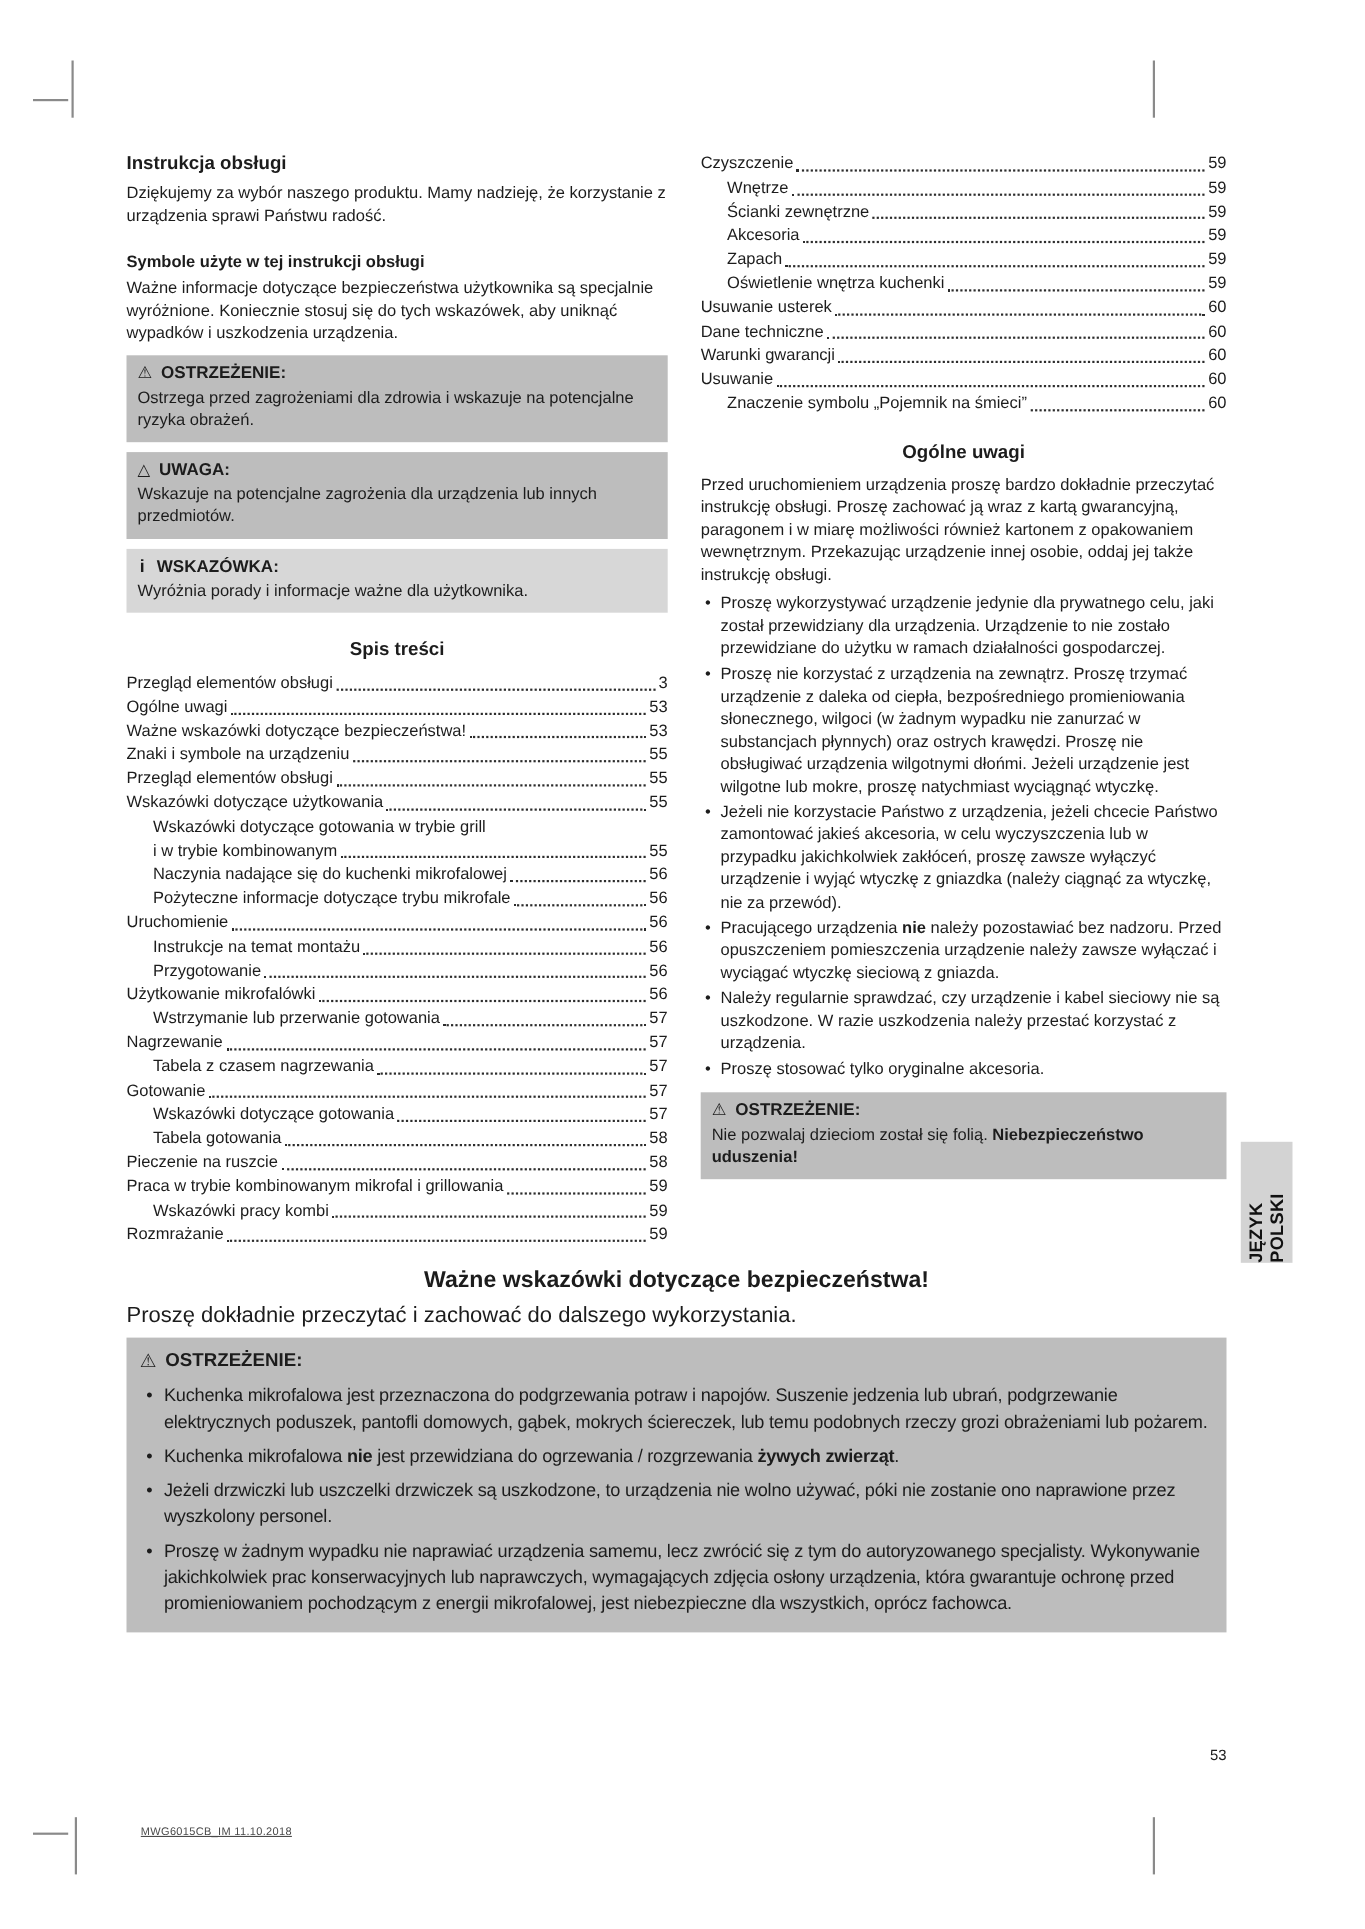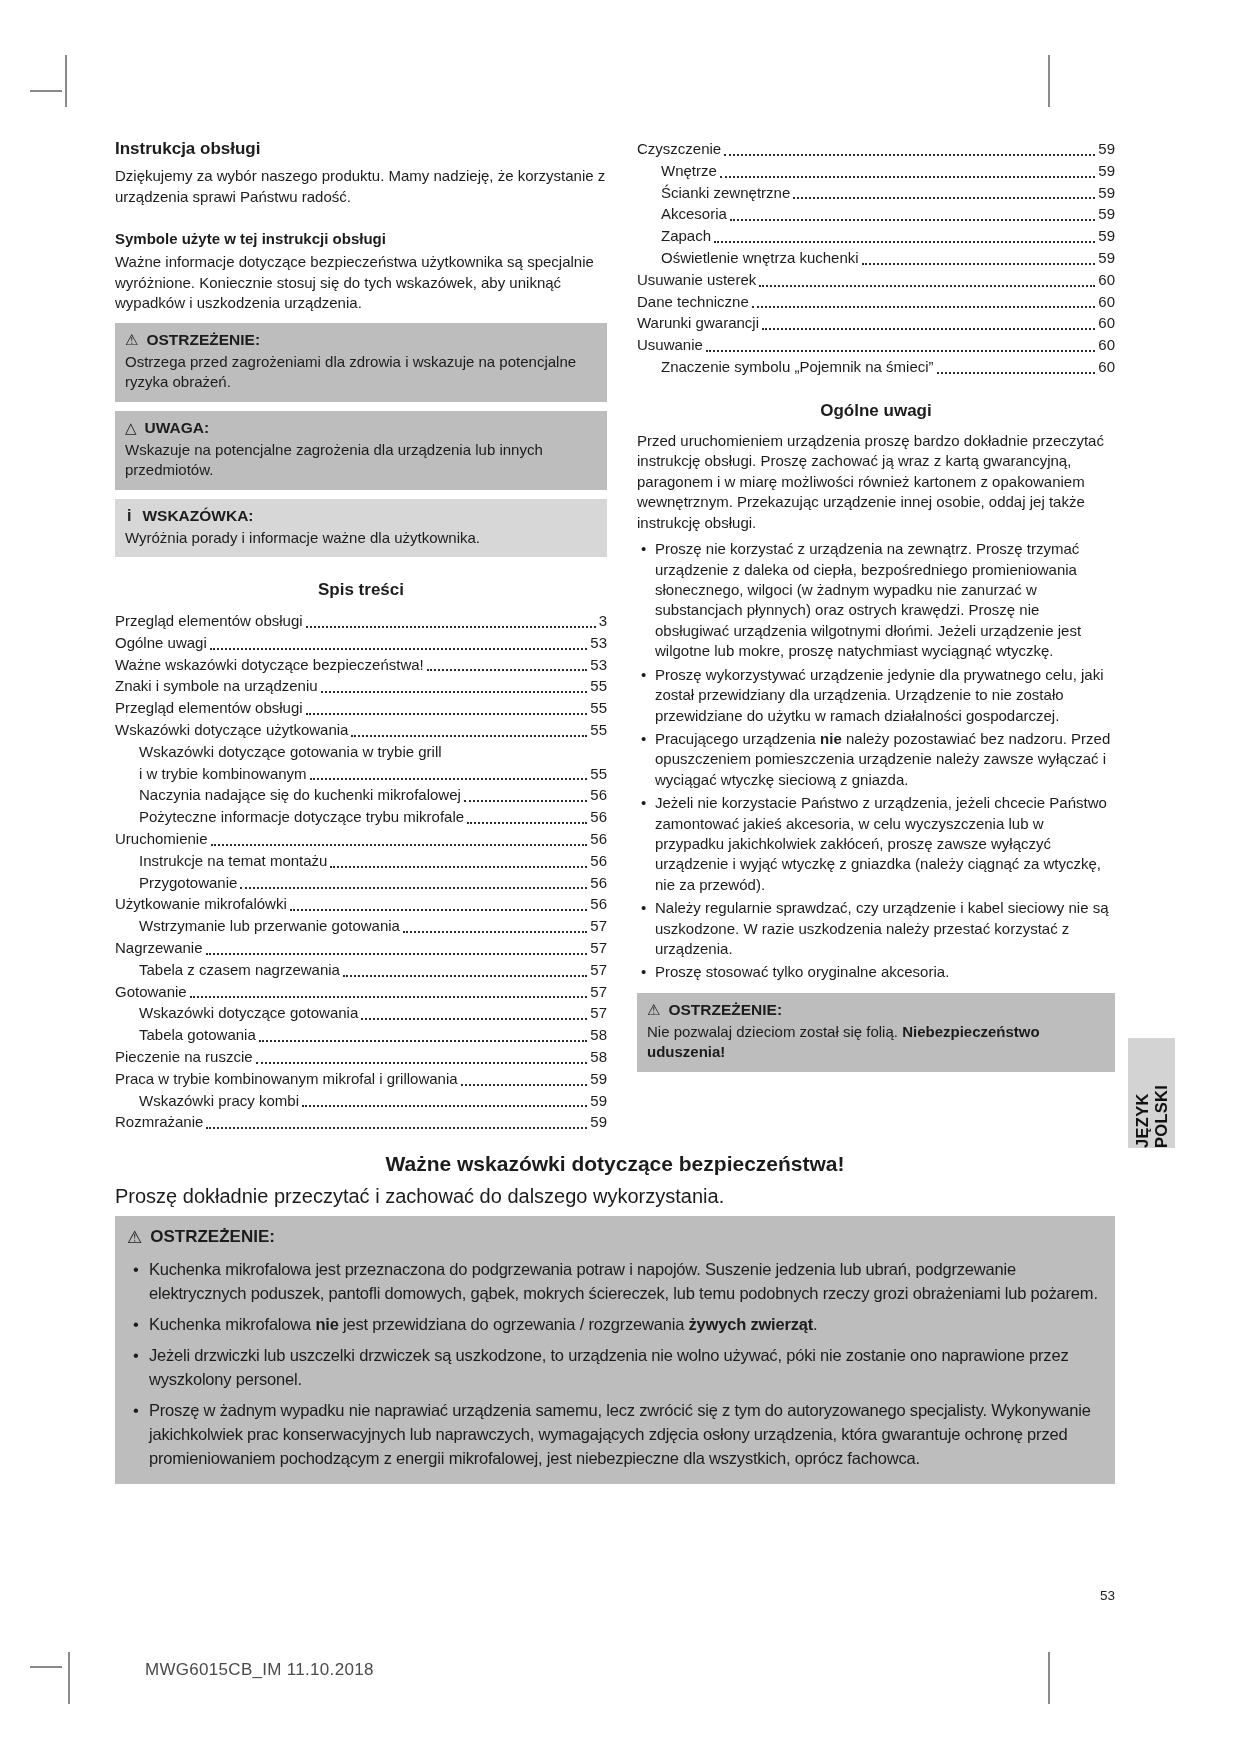--- a/index.html
+++ b/index.html
@@ -49,21 +49,21 @@
   ul.safety-bullets li{position:relative;padding-left:22px;font-size:16.5px;line-height:24px;margin-top:7px;letter-spacing:-0.2px;}
   ul.safety-bullets li::before{content:"•";position:absolute;left:6px;top:0;}
 
   
   .lang-tab{position:absolute;left:1128px;top:1038px;width:47px;height:110px;background:#d3d3d3;
     display:flex;align-items:center;justify-content:center;}
   .lang-tab span{writing-mode:vertical-rl;transform:rotate(180deg);font-weight:bold;font-size:16.5px;letter-spacing:0.3px;color:#111;}
 
   
   .page-number{position:absolute;left:1035px;top:1588px;width:80px;text-align:right;font-size:13.5px;}
-  .footer-code{position:absolute;left:145px;top:1660px;font-size:17px;color:#4a4a4a;letter-spacing:0.3px;}
+  .footer-code{position:absolute;left:128px;top:1660px;font-size:10px;color:#4a4a4a;letter-spacing:0.3px;text-decoration:underline;}
 
   
   .crop{position:absolute;background:#8a8a8a;}
   .crop.v{width:1.5px;height:52px;}
   .crop.h{width:32px;height:1.5px;}
   b{font-weight:bold;}
 </style>
 </head>
 <body>
 
@@ -290,30 +290,30 @@
         <span class="toc-page">60</span>
       </div>
     </div>
 
   <div class="toc-heading">Ogólne uwagi</div>
   <p class="body">Przed uruchomieniem urządzenia proszę bardzo dokładnie przeczytać instrukcję obsługi. Proszę zachować ją wraz z kartą gwarancyjną, paragonem i w miarę możliwości również kartonem z opakowaniem wewnętrznym. Przekazując urządzenie innej osobie, oddaj jej także instrukcję obsługi.</p>
 
   <ul class="bullets">
 
   <li>
+        <span><span>Proszę wykorzystywać urządzenie jedynie dla prywatnego celu, jaki został przewidziany dla urządzenia. Urządzenie to nie zostało przewidziane do użytku w ramach działalności gospodarczej.</span></span>
+      </li>
+      <li>
         <span><span>Proszę nie korzystać z urządzenia na zewnątrz. Proszę trzymać urządzenie z daleka od ciepła, bezpośredniego promieniowania słonecznego, wilgoci (w żadnym wypadku nie zanurzać w substancjach płynnych) oraz ostrych krawędzi. Proszę nie obsługiwać urządzenia wilgotnymi dłońmi. Jeżeli urządzenie jest wilgotne lub mokre, proszę natychmiast wyciągnąć wtyczkę.</span></span>
       </li>
       <li>
-        <span><span>Proszę wykorzystywać urządzenie jedynie dla prywatnego celu, jaki został przewidziany dla urządzenia. Urządzenie to nie zostało przewidziane do użytku w ramach działalności gospodarczej.</span></span>
+        <span><span>Jeżeli nie korzystacie Państwo z urządzenia, jeżeli chcecie Państwo zamontować jakieś akcesoria, w celu wyczyszczenia lub w przypadku jakichkolwiek zakłóceń, proszę zawsze wyłączyć urządzenie i wyjąć wtyczkę z gniazdka (należy ciągnąć za wtyczkę, nie za przewód).</span></span>
       </li>
       <li>
         <span><span>Pracującego urządzenia </span><b>nie</b><span> należy pozostawiać bez nadzoru. Przed opuszczeniem pomieszczenia urządzenie należy zawsze wyłączać i wyciągać wtyczkę sieciową z gniazda.</span></span>
-      </li>
-      <li>
-        <span><span>Jeżeli nie korzystacie Państwo z urządzenia, jeżeli chcecie Państwo zamontować jakieś akcesoria, w celu wyczyszczenia lub w przypadku jakichkolwiek zakłóceń, proszę zawsze wyłączyć urządzenie i wyjąć wtyczkę z gniazdka (należy ciągnąć za wtyczkę, nie za przewód).</span></span>
       </li>
       <li>
         <span><span>Należy regularnie sprawdzać, czy urządzenie i kabel sieciowy nie są uszkodzone. W razie uszkodzenia należy przestać korzystać z urządzenia.</span></span>
       </li>
       <li>
         <span><span>Proszę stosować tylko oryginalne akcesoria.</span></span>
       </li>
     </ul>
 
   <div class="gbox" style="margin-top:10px;">

